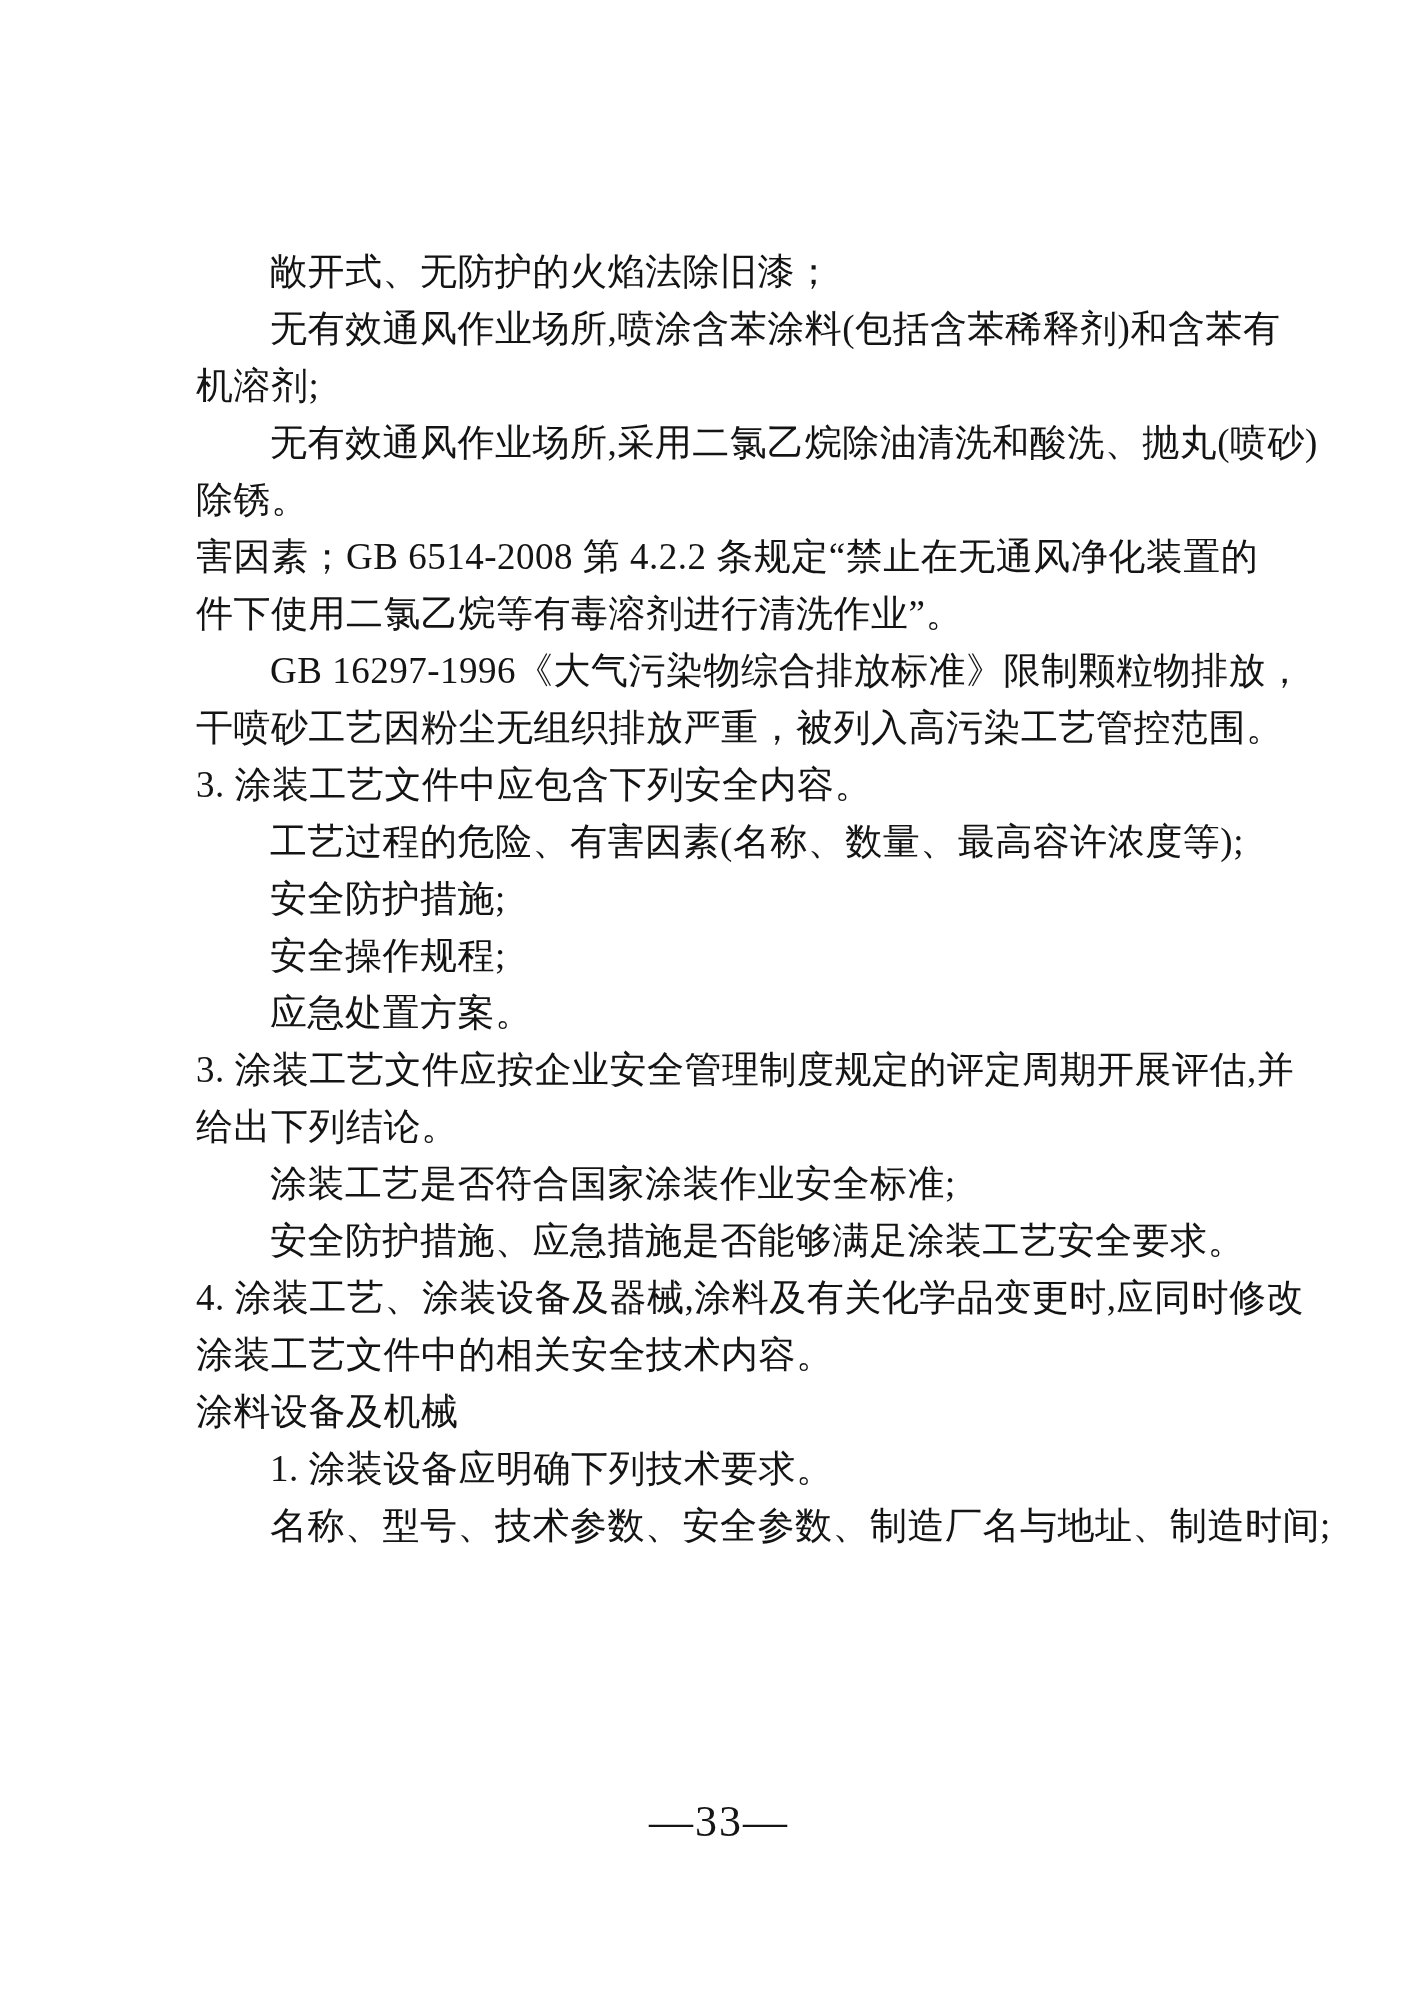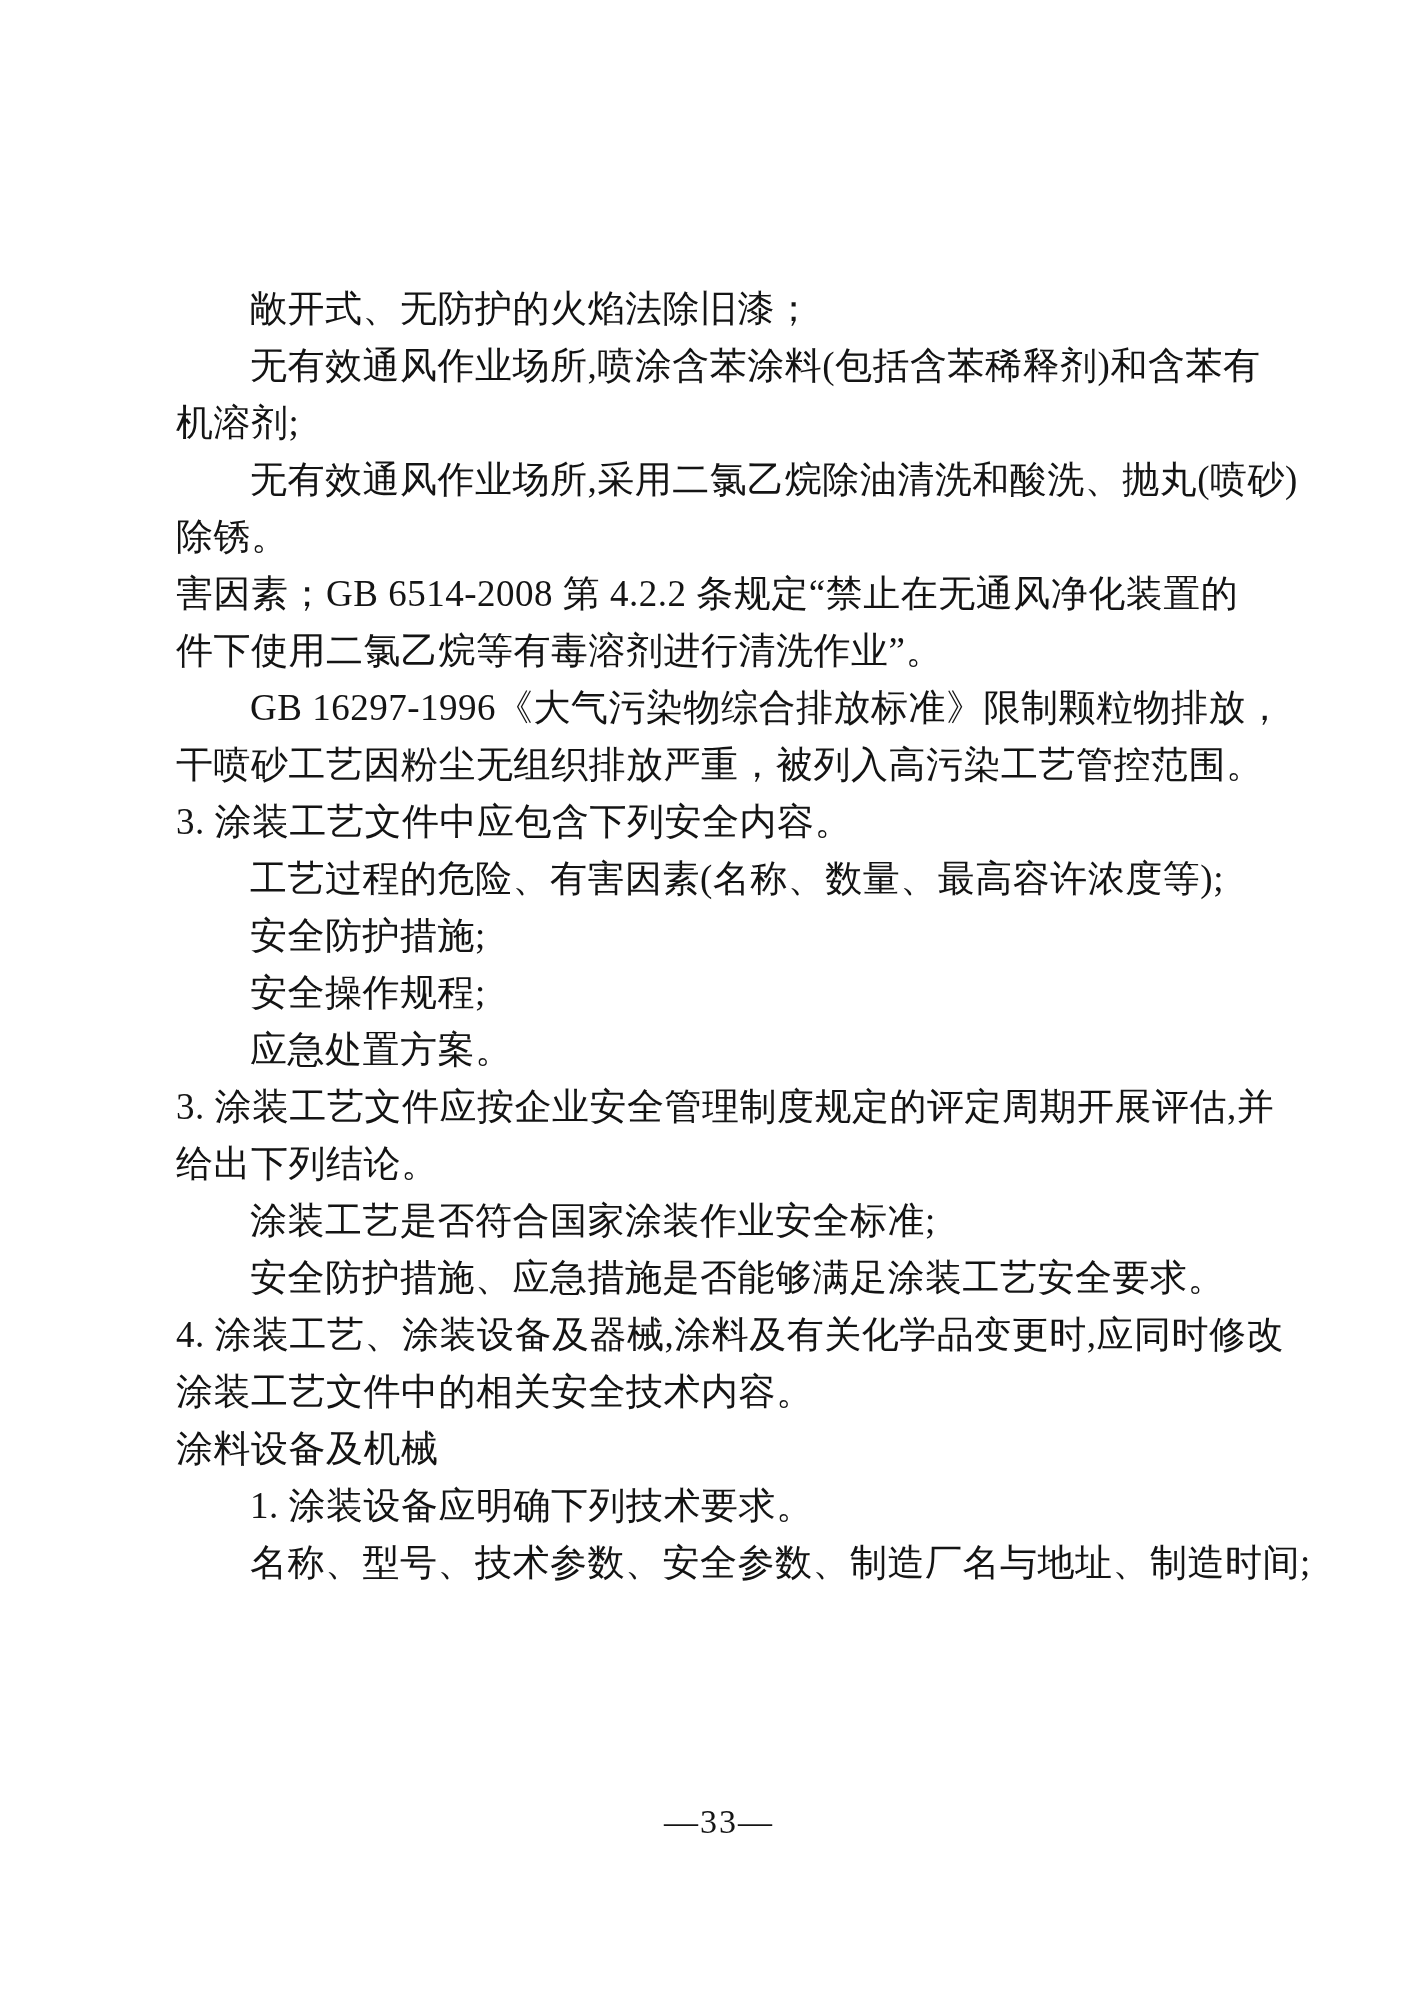--- a/index.html
+++ b/index.html
@@ -15,43 +15,42 @@
     color: #141414;
     overflow: hidden;
   }
   .page {
     position: absolute;
     inset: 0;
     background: #ffffff;
   }
   .text-block {
     position: absolute;
-    left: 176px;
+    left: 196px;
     top: 243px;
     width: 1062px;
-    margin-top: 37px;
   }
   .line {
     font-size: 37px;
     line-height: 57px;
     height: 57px;
     white-space: nowrap;
     letter-spacing: 0.5px;
     text-align: left;
   }
   .line.indent {
     padding-left: 74px;
   }
   .footer {
     position: absolute;
     left: 188px;
     top: 1794px;
     width: 1062px;
     text-align: center;
-    font-size: 34px;
+    font-size: 44px;
     line-height: 56px;
     letter-spacing: 2px;
     color: #141414;
   }
 </style>
 </head>
 <body>
 
 <div class="page">
   <div class="text-block">

